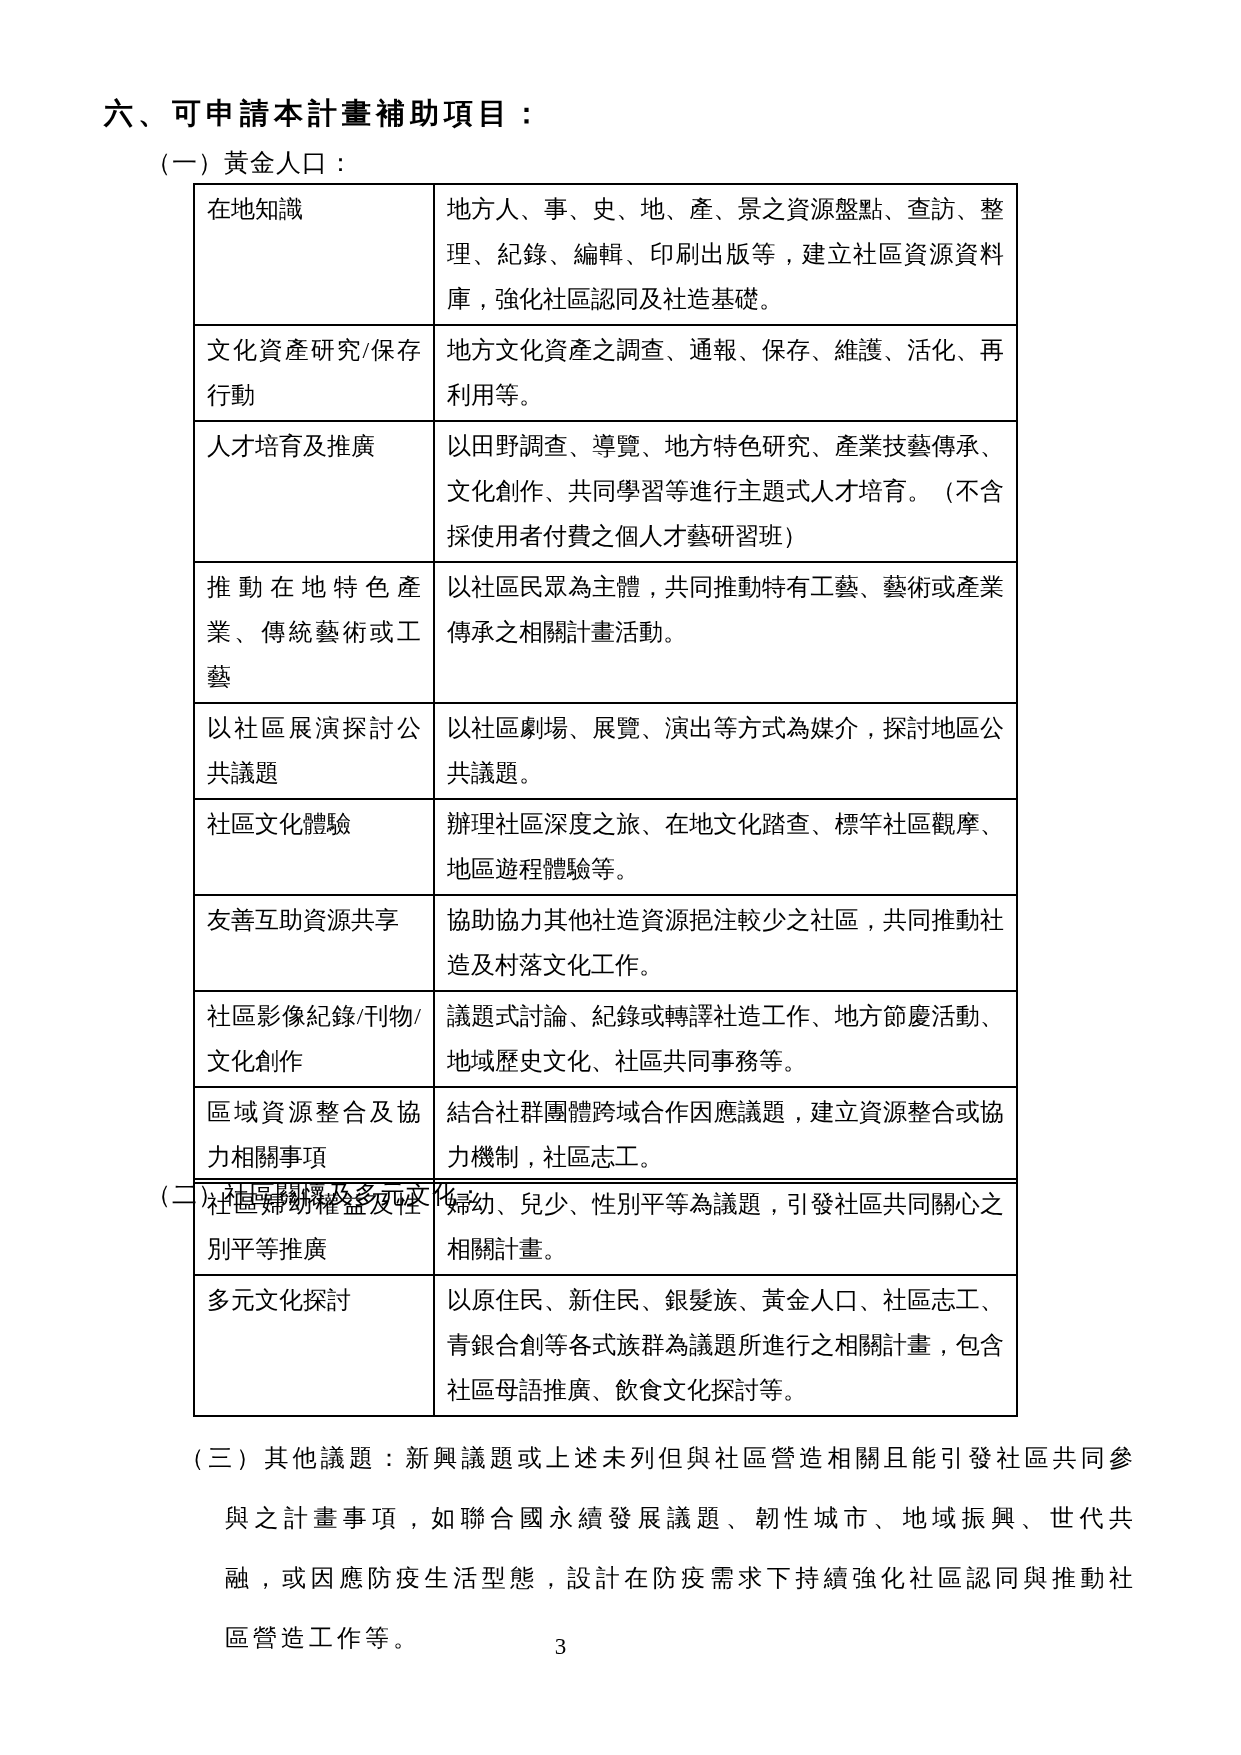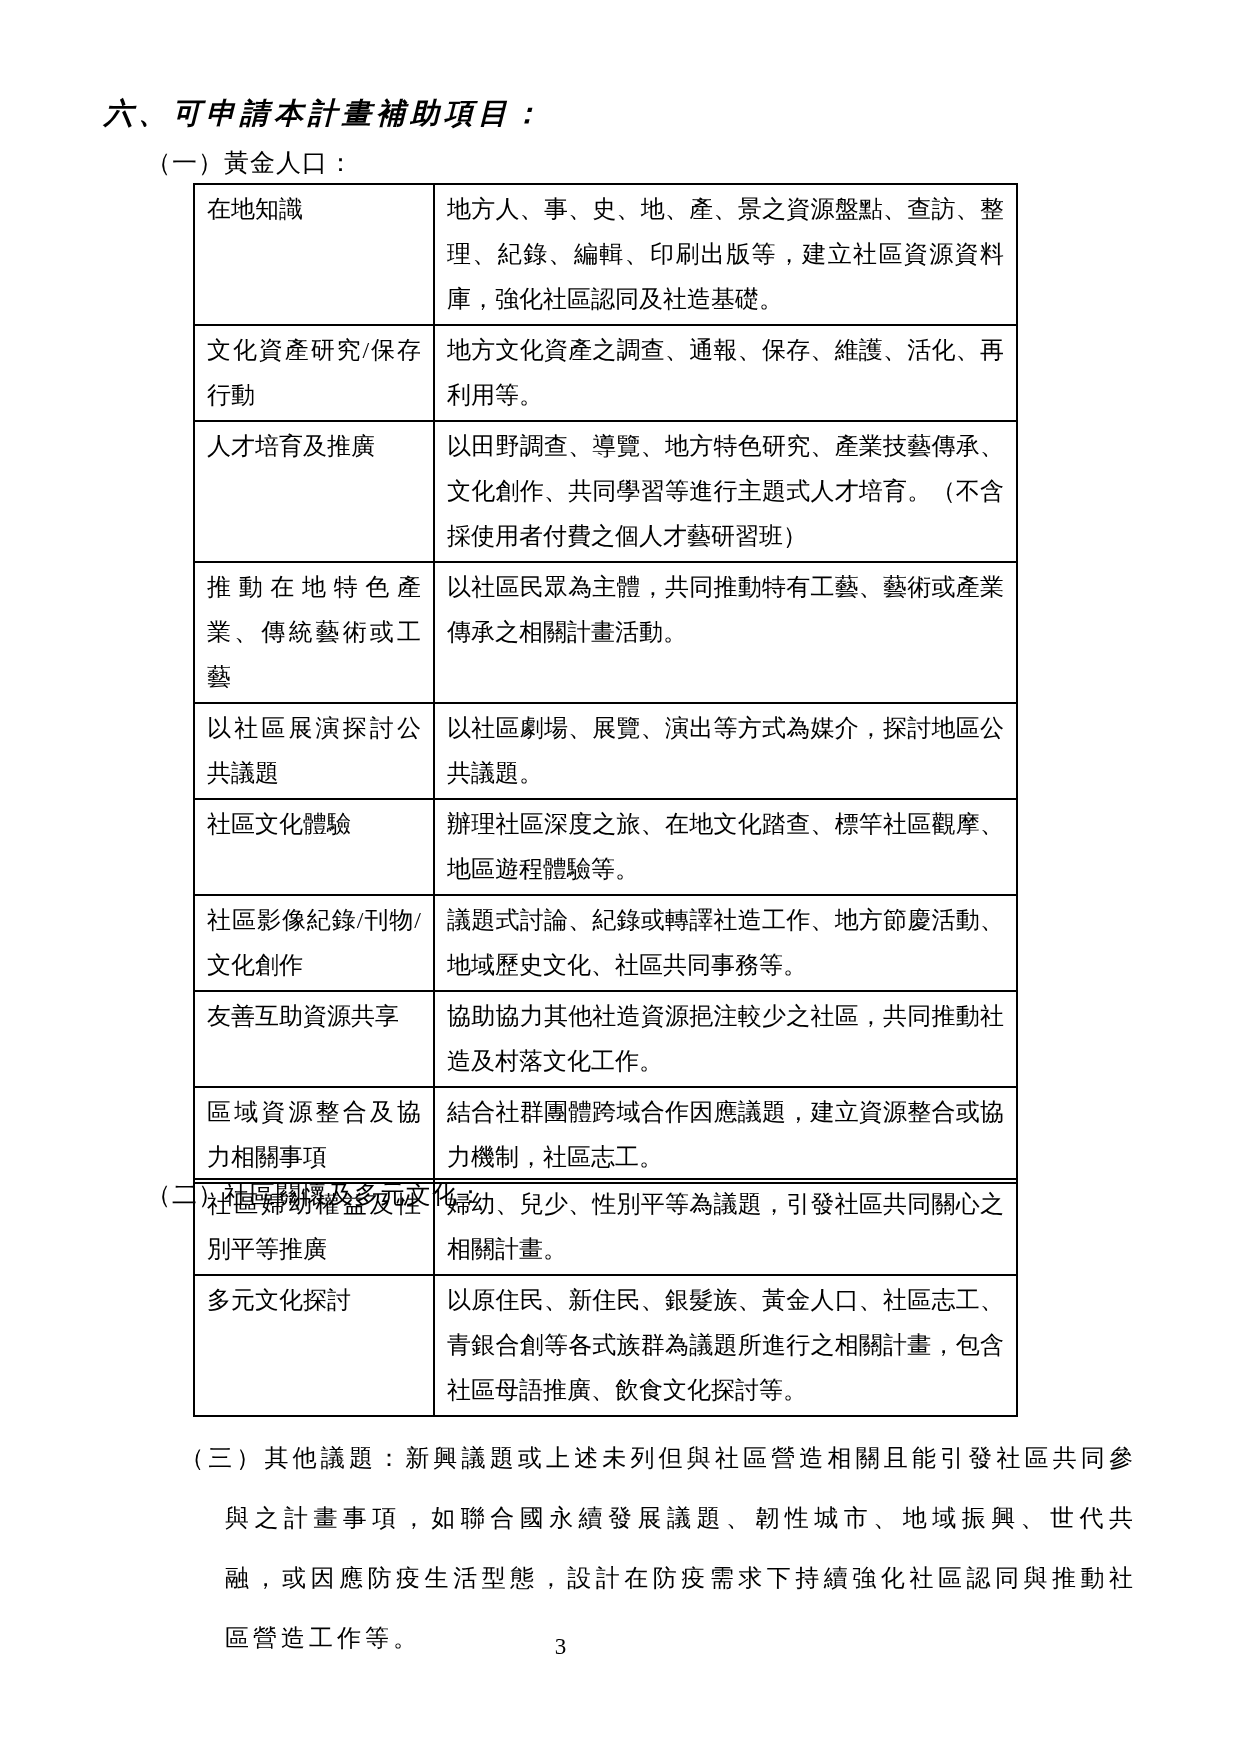--- a/index.html
+++ b/index.html
@@ -17,21 +17,20 @@
     overflow: hidden;
   }
   .heading {
     position: absolute;
     left: 104px;
     top: 94px;
     font-size: 29px;
     font-weight: bold;
     letter-spacing: 5px;
     white-space: nowrap;
-    font-style: italic;
   }
   .sec-label {
     position: absolute;
     font-size: 25px;
     letter-spacing: 1px;
     white-space: nowrap;
   }
   .sec1 { left: 146px; top: 146px; }
   .sec2 { left: 146px; top: 1142px; margin-top: 36px; }
   table.tbl {
@@ -112,26 +111,26 @@
       </tr>
       <tr>
         <td>以社區展演探討公共議題</td>
         <td>以社區劇場、展覽、演出等方式為媒介，探討地區公共議題。</td>
       </tr>
       <tr>
         <td>社區文化體驗</td>
         <td>辦理社區深度之旅、在地文化踏查、標竿社區觀摩、地區遊程體驗等。</td>
       </tr>
       <tr>
+        <td>友善互助資源共享</td>
+        <td>協助協力其他社造資源挹注較少之社區，共同推動社造及村落文化工作。</td>
+      </tr>
+      <tr>
         <td>社區影像紀錄/刊物/文化創作</td>
         <td>議題式討論、紀錄或轉譯社造工作、地方節慶活動、地域歷史文化、社區共同事務等。</td>
-      </tr>
-      <tr>
-        <td>友善互助資源共享</td>
-        <td>協助協力其他社造資源挹注較少之社區，共同推動社造及村落文化工作。</td>
       </tr>
       <tr>
         <td>區域資源整合及協力相關事項</td>
         <td>結合社群團體跨域合作因應議題，建立資源整合或協力機制，社區志工。</td>
       </tr>
     </tbody>
   </table>
 
   <div class="sec-label sec2">（二）社區關懷及多元文化：</div>
 

